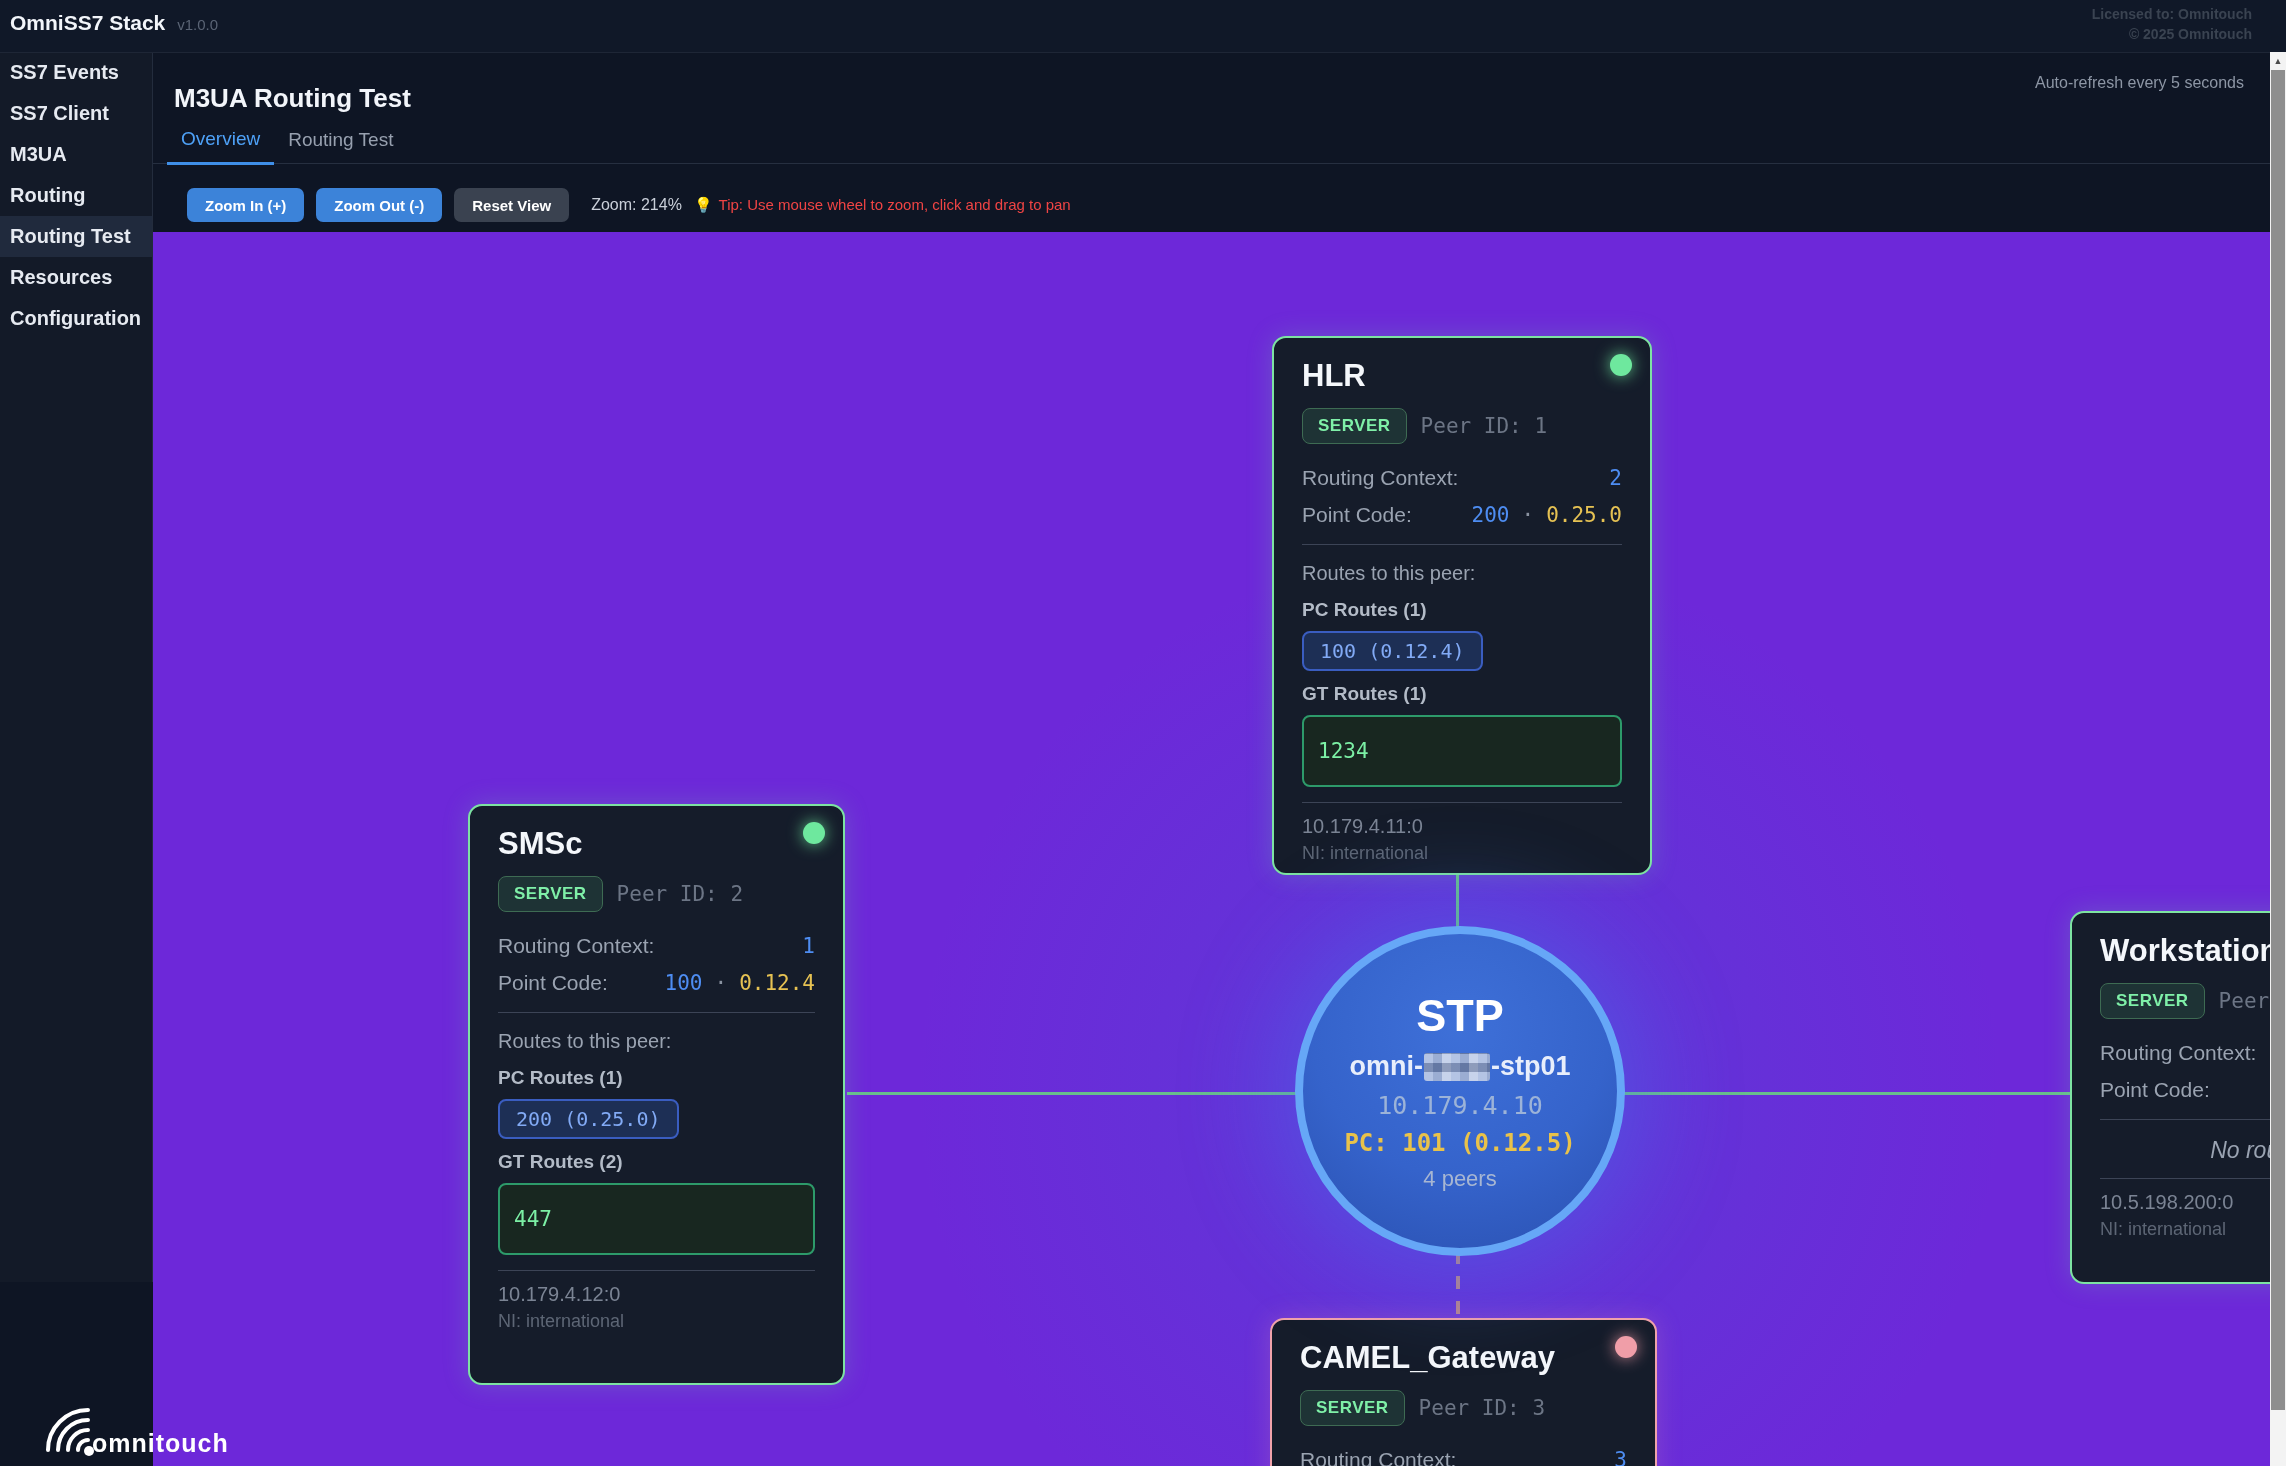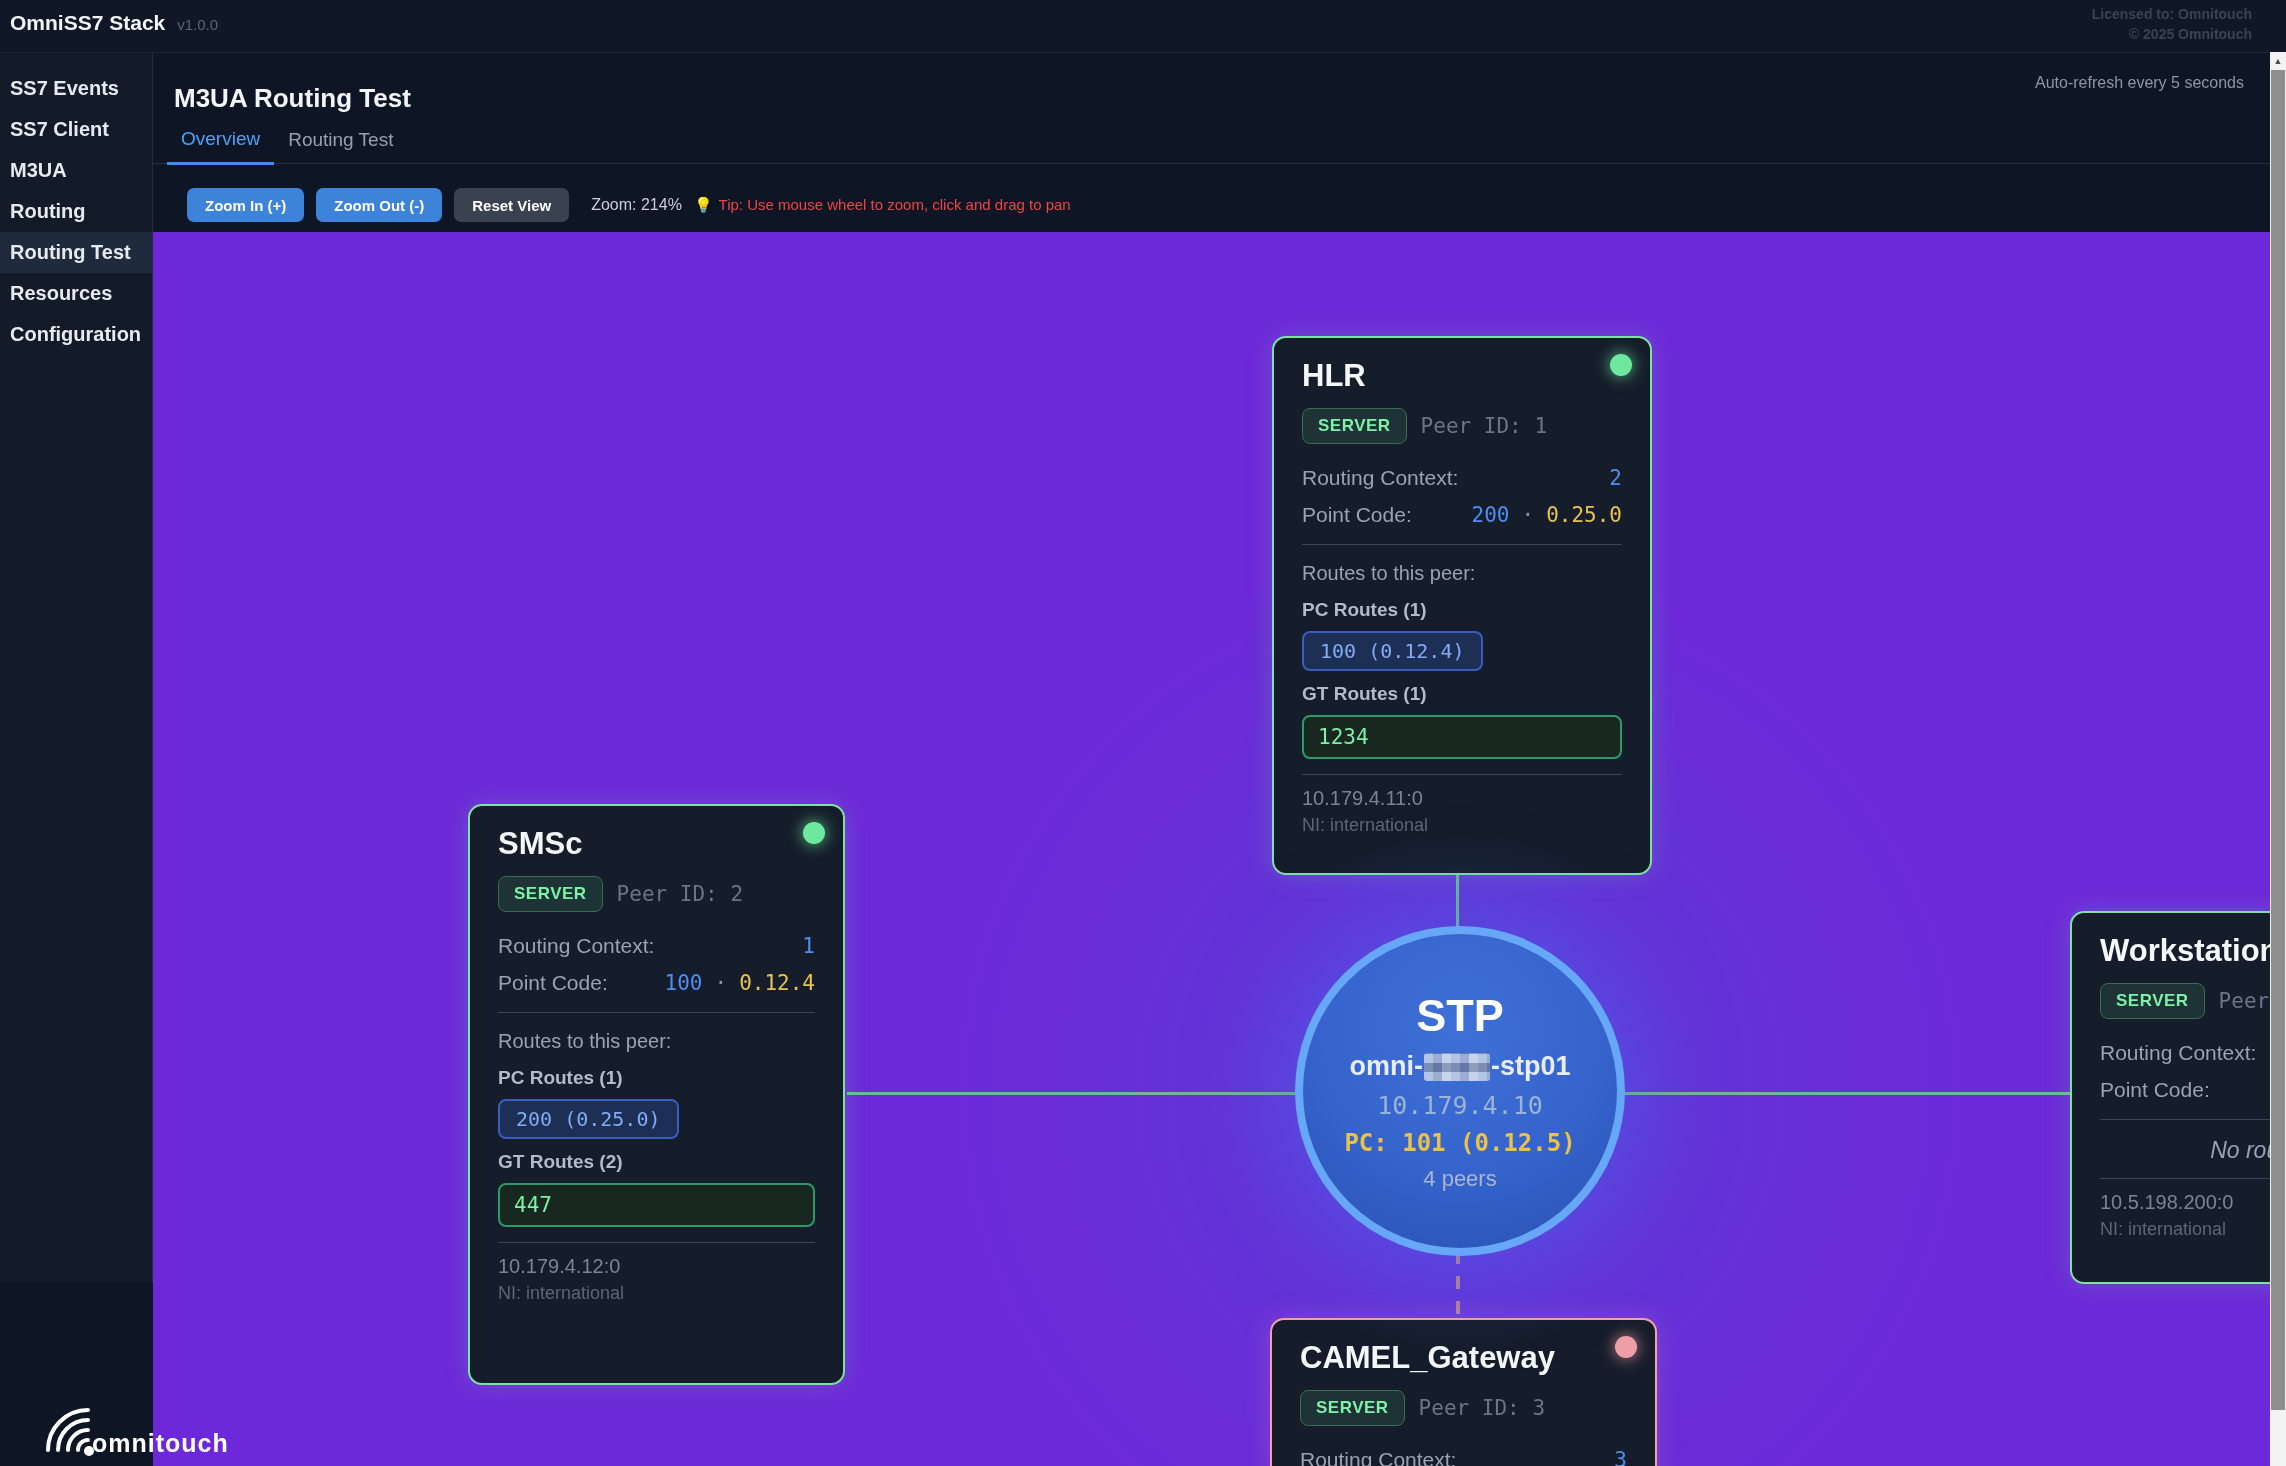--- a/index.html
+++ b/index.html
@@ -11,21 +11,21 @@
   .topbar{position:absolute;left:0;top:0;width:2286px;height:52px;background:#101828;
           border-bottom:1px solid #1e2636;z-index:6;}
   .brand{position:absolute;left:10px;top:11px;display:flex;align-items:baseline;gap:12px;}
   .brand-title{font-size:21px;font-weight:bold;color:#f2f5fa;}
   .brand-version{font-size:15px;color:#5a6475;}
   .license{position:absolute;right:34px;top:4px;text-align:right;line-height:20px;}
   .license div{font-size:14px;font-weight:bold;color:#3a4351;}
 
   
   .sidebar{position:absolute;left:0;top:52px;width:153px;height:1230px;background:#131a28;
-           border-right:1px solid #232c3d;z-index:5;padding-top:16px;box-sizing:border-box;}
+           border-right:1px solid #232c3d;z-index:5;padding-top:0;box-sizing:border-box;}
   .side-item{height:41px;display:flex;align-items:center;padding-left:10px;
              font-size:20px;font-weight:bold;color:#e6eaf1;cursor:pointer;}
   .side-item.active{background:#202a3d;}
 
   
   .page-title{position:absolute;left:174px;top:66px;font-size:26px;font-weight:bold;color:#f2f5fa;z-index:3;}
   .auto-refresh{position:absolute;right:42px;top:74px;font-size:16px;color:#8d96a5;z-index:3;}
   .tabs{position:absolute;left:153px;top:130px;right:16px;height:34px;border-bottom:2px gray;z-index:3;
         display:flex;align-items:flex-end;padding-left:14px;box-sizing:border-box;
         border-bottom:1px solid #262f40;}
@@ -68,21 +68,21 @@
   .kv .v{font-family:"DejaVu Sans Mono",monospace;}
   .blue-val{color:#4e8df2;}
   .yellow-val{color:#e6c253;}
   .sep{color:#8a93a1;margin:0 12px;}
   .card-divider{border:none;border-top:1px solid #3c4456;margin:17px 0;}
   .routes-label{font-size:20px;color:#9aa3b1;margin:2px 0 14px 0;}
   .sub-label{font-size:19px;font-weight:bold;color:#b3bbc7;margin:12px 0 10px 0;}
   .chip{display:inline-block;background:#1d2f55;border:2px solid #3a5dc0;border-radius:8px;
         color:#82aaf5;font-size:20px;padding:6px 16px;}
   .gt-box{display:block;background:#182720;border:2px solid #2d9a6a;border-radius:8px;
-          color:#7cf0a5;font-size:21px;padding:8px 14px;margin:10px 0;}
+          color:#7cf0a5;font-size:21px;padding:22px 14px;margin:10px 0;}
   .addr{font-size:20px;color:#7b8494;margin-top:2px;}
   .ni{font-size:18px;color:#5d6675;margin-top:5px;}
   .no-routes{font-size:23px;font-style:italic;color:#9aa3b2;text-align:center;margin:14px 0;}
 
   
   .stp{position:absolute;left:1142px;top:694px;width:330px;height:330px;border-radius:50%;
        border:8px solid #66a7f7;background:radial-gradient(circle at 50% 30%,#3e70d8 0%,#3563cb 55%,#2a50b0 100%);
        box-shadow:0 0 90px 24px rgba(70,120,240,0.35);z-index:3;box-sizing:border-box;
        display:flex;flex-direction:column;align-items:center;justify-content:center;gap:9px;}
   .stp-name{font-size:45px;font-weight:bold;color:#ffffff;}

